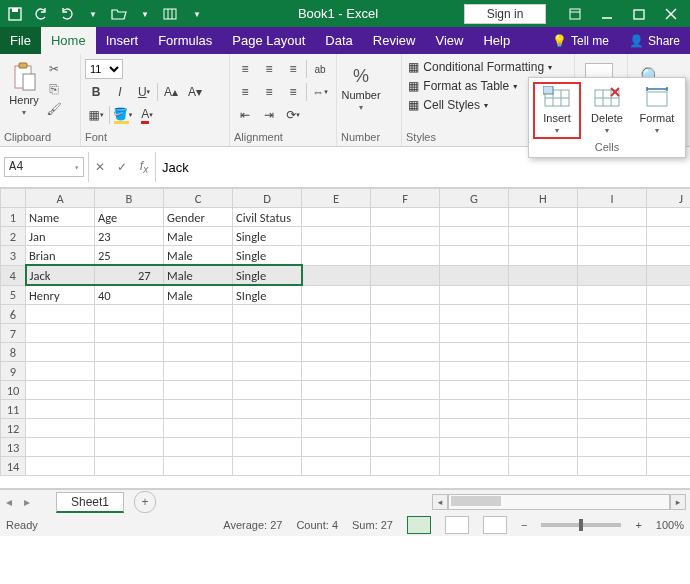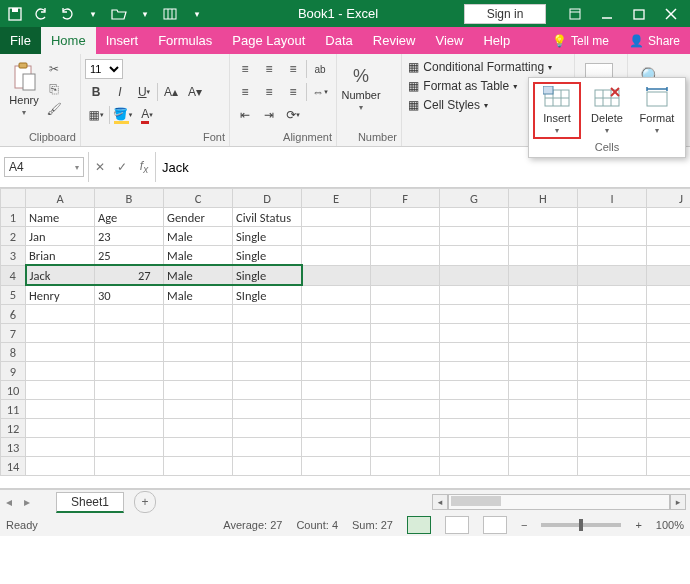--- a/index.html
+++ b/index.html
@@ -2,40 +2,40 @@
 <html><head>
 <meta charset="utf-8">
 <style>
   body { margin:0; font-family:"Segoe UI", Arial, sans-serif; font-size:12px; background:#fff; color:#333; width:690px; }
   .titlebar { background:#0f7a3f; height:27px; display:flex; align-items:center; color:#fff; }
   .qat { display:flex; align-items:center; gap:8px; padding:0 6px; }
   .qat span, .winctrl span { display:inline-flex; align-items:center; justify-content:center; width:18px; height:18px; cursor:pointer; }
   .title-center { flex:1; text-align:center; font-size:13px; }
   .signin { background:#fff; color:#333; padding:2px 10px; border:1px solid #ccc; margin-right:20px; cursor:pointer; width:60px; text-align:center; }
   .winctrl { display:flex; gap:14px; padding-right:10px; }
-  .tabs { background:#ec4899; height:27px; display:flex; align-items:stretch; color:#fff; }
+  .tabs { background:#4c1d95; height:27px; display:flex; align-items:stretch; color:#fff; }
   .tab { padding:0 10px; display:flex; align-items:center; cursor:pointer; font-size:13px; }
   .tab.active { background:#f3f3f3; color:#1a7a3f; }
   .tab.file { background:#0b5f30; }
   .tabs .spacer { flex:1; }
   .tellme, .share { display:flex; align-items:center; gap:4px; padding:0 10px; cursor:pointer; }
   .ribbon { background:#f3f3f3; border-bottom:1px solid #d0d0d0; display:flex; height:92px; position:relative; }
   .group { border-right:1px solid #e0e0e0; display:flex; flex-direction:column; padding:2px 4px 0; }
   .group-body { flex:1; display:flex; align-items:flex-start; }
-  .group-label { font-size:11px; color:#666; text-align:right; padding:1px 0 3px; position:relative; }
+  .group-label { font-size:11px; color:#666; text-align:left; padding:1px 0 3px; position:relative; }
   .big-btn { display:flex; flex-direction:column; align-items:center; justify-content:center; width:40px; height:66px; cursor:pointer; font-size:11px; gap:2px; text-align:center; }
   .mini-col { display:flex; flex-direction:column; gap:2px; justify-content:center; }
   .mini { width:20px; height:18px; display:flex; align-items:center; justify-content:center; cursor:pointer; color:#555; }
   select.fontbox { font-size:11px; border:1px solid #c0c0c0; background:#fff; height:20px; }
   .row { display:flex; gap:2px; align-items:center; }
   .btnrow .b { width:22px; height:20px; display:flex; align-items:center; justify-content:center; cursor:pointer; color:#444; }
   .icon-square { width:26px; height:26px; border:1px solid #bbb; display:inline-block; background:linear-gradient(#fff,#eee); }
   .styles-item { display:flex; align-items:center; gap:4px; cursor:pointer; padding:1px 2px; font-size:12px; color:#333; }
   .namebox-row { display:flex; align-items:center; border-bottom:1px solid #d0d0d0; height:40px; background:#fff; }
-  .namebox { width:70px; border:1px solid #c0c0c0; margin:2px 4px; padding:2px 4px; font-size:12px; display:flex; justify-content:space-between; align-items:center; background:#fff; }
+  .namebox { width:70px; border:1px solid #c0c0c0; margin:2px 4px; padding:2px 4px; font-size:12px; display:flex; justify-content:space-between; align-items:center; background:#fff;font-family:Liberation Mono, monospace; }
   .fx-area { display:flex; align-items:center; flex:1; }
   .fx-btn { width:22px; text-align:center; cursor:pointer; color:#777; }
   .fbar-sep { width:1px; height:30px; background:#d0d0d0; }
   .formula-input { flex:1; border:none; outline:none; padding:4px 6px; font-size:13px; }
   .popup { position:absolute; right:4px; top:0; background:#fff; border:1px solid #c8c8c8; box-shadow:2px 2px 6px rgba(0,0,0,0.25); padding:4px 4px 0; z-index:50; display:flex; flex-direction:column; }
   .popup-body { display:flex; gap:2px; }
   .popup .pbtn { display:flex; flex-direction:column; align-items:center; width:44px; padding:4px 2px; cursor:pointer; font-size:11px; gap:2px; }
   .popup .pbtn.highlight { border:2px solid #e03030; padding:2px 0; }
   .popup-label { text-align:center; font-size:11px; color:#666; padding:2px 0 4px; }
   .grid-wrap { position:relative; height:300px; overflow:hidden; border-bottom:1px solid #d0d0d0;}
@@ -415,21 +415,21 @@
           <td class=""></td>
           <td class=""></td>
           <td class=""></td>
           <td class=""></td>
         </tr>
       </tbody>
       <tbody>
         <tr class="">
           <th class="rowhdr">5</th>
           <td class="">Henry</td>
-          <td class="num">30</td>
+          <td class="num">40</td>
           <td class="">Male</td>
           <td class="">SIngle</td>
           <td class=""></td>
           <td class=""></td>
           <td class=""></td>
           <td class=""></td>
           <td class=""></td>
           <td class=""></td>
         </tr>
       </tbody>

